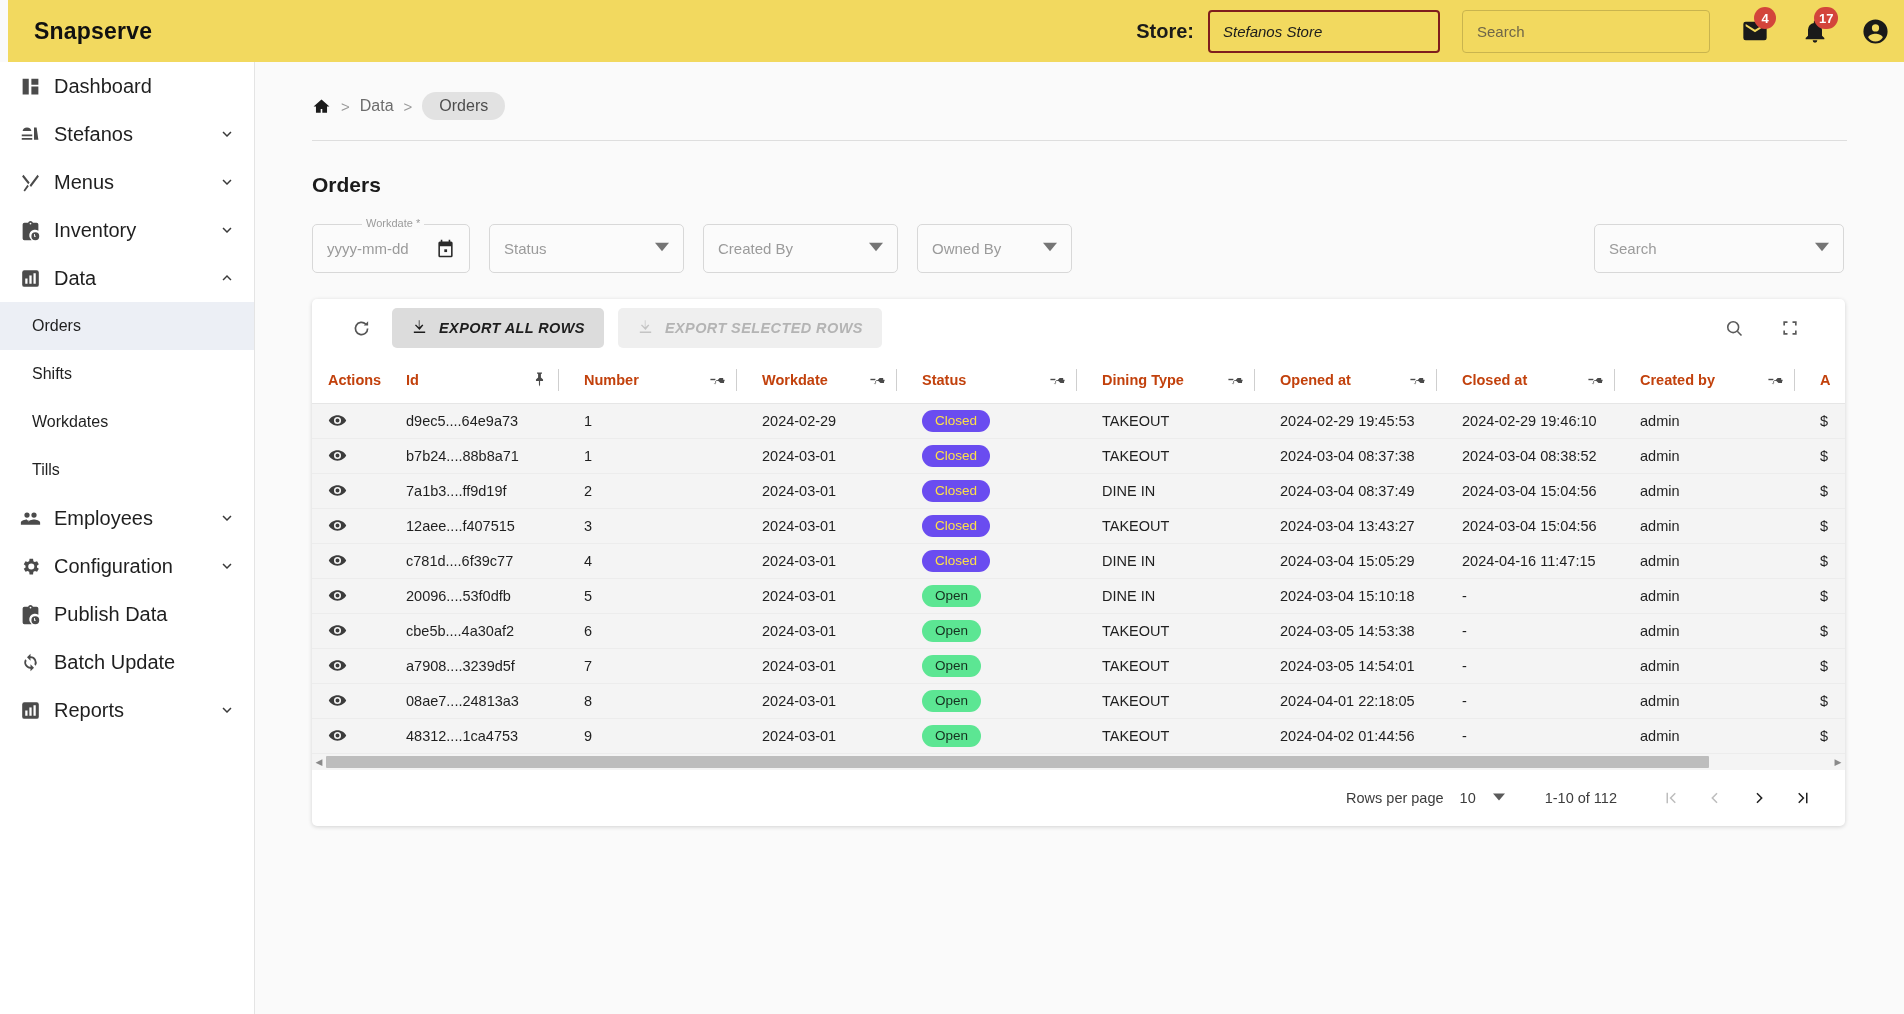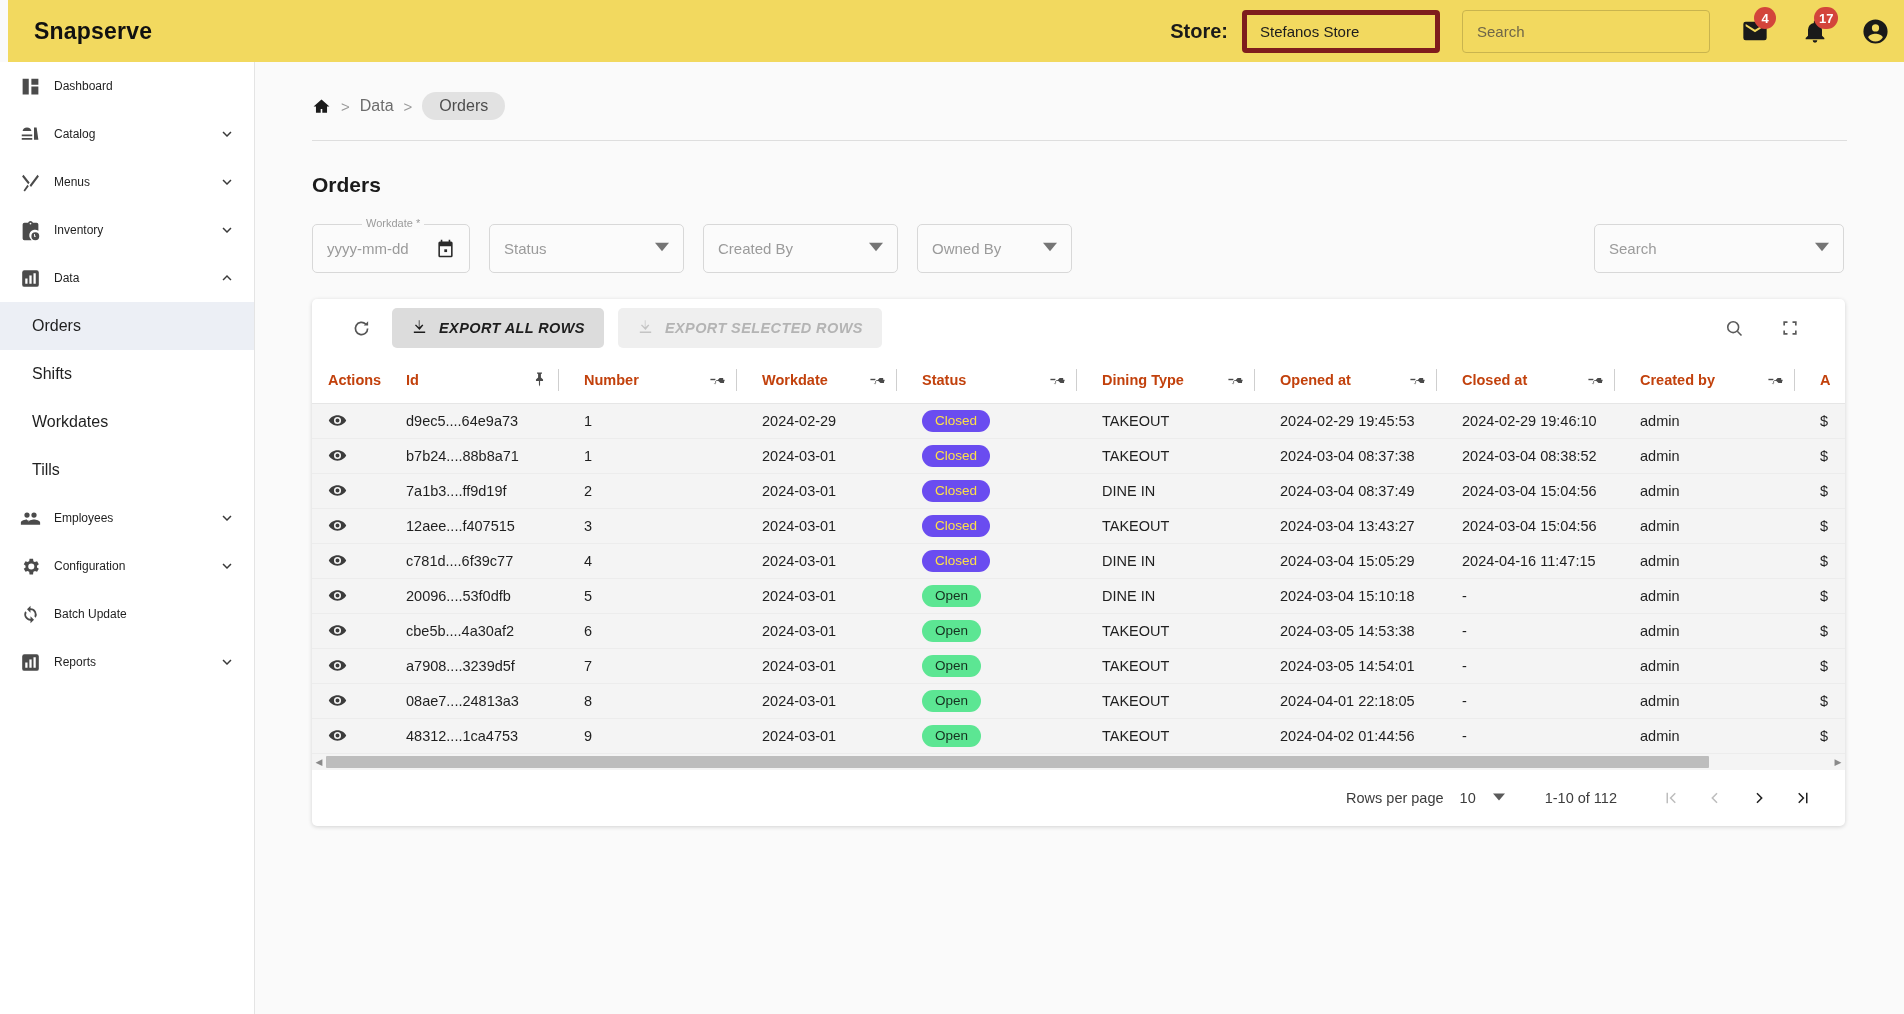--- a/index.html
+++ b/index.html
@@ -22,23 +22,23 @@
     margin-left: 26px;
     font-size: 23px; font-weight: bold; color: #111;
     letter-spacing: .2px;
   }
   .topbar-right {
     margin-left: auto; display: flex; align-items: center; height: 100%;
     padding-right: 22px; gap: 0;
   }
   .store-label { font-size: 20px; font-weight: bold; color: #1a1a1a; margin-right: 14px; }
   .store-select {
-    width: 198px; height: 43px; border: 5px solid #7f1d1d; border-radius: 4px;
+    width: 232px; height: 43px; border: 2px solid #7f1d1d; border-radius: 4px;
     background: transparent; display: flex; align-items: center; padding: 0 13px;
-    font-size: 15px; color: #1c1c1c;
+    font-size: 15px; color: #1c1c1c; font-style: italic;
   }
   .top-search {
     width: 248px; height: 43px; margin-left: 22px;
     border: 1px solid #c9b44e; border-radius: 4px; background: transparent;
     display: flex; align-items: center; padding: 0 14px;
     font-size: 15px; color: #6f6649;
   }
   .icon-btn { position: relative; margin-left: 30px; display: flex; align-items: center; justify-content: center; width: 30px; height: 30px; }
   .icon-btn svg { display: block; }
   .badge {
@@ -54,21 +54,21 @@
   .sidebar {
     position: absolute; top: 62px; left: 0; width: 255px; height: 952px;
     background: #fff; border-right: 1px solid #e4e4e4;
     z-index: 20;
   }
   .nav-item {
     display: flex; align-items: center; height: 48px;
     padding: 0 18px 0 20px; cursor: pointer;
   }
   .nav-item .ico { width: 34px; display: flex; align-items: center; color: #4b4b4b; flex: 0 0 34px; }
-  .nav-item .lbl { font-size: 12px; color: #1f1f1f; flex: 1; }
+  .nav-item .lbl { font-size: 20px; color: #1f1f1f; flex: 1; }
   .nav-item .chev { color: #3a3a3a; display: flex; align-items: center; }
   .sub-item {
     display: flex; align-items: center; height: 48px;
     padding-left: 32px; font-size: 16px; color: #1f1f1f; cursor: pointer;
   }
   .sub-item.active { background: #eceff5; }
 
   
   .main { position: absolute; top: 62px; left: 255px; width: 1649px; height: 952px; background: #fafafa; }
 
@@ -198,21 +198,21 @@
     </span>
     <span class="lbl">Dashboard</span>
   </div>
 
   <div class="nav-item">
     <span class="ico">
       <svg width="21" height="21" viewBox="0 0 24 24">
           <path fill="#4b4b4b" d="M2 16h12v2H2zm0-4h12v2H2zm1-4h10c0-2.2-2.2-4-5-4s-5 1.8-5 4zM16 4h3l2 14h-5z"></path>
         </svg>
     </span>
-    <span class="lbl">Catalog</span>
+    <span class="lbl">Stefanos</span>
     <span class="chev">
       <svg width="18" height="18" viewBox="0 0 24 24">
           <path fill="#3a3a3a" d="M7.4 8.6 12 13.2l4.6-4.6L18 10l-6 6-6-6z"></path>
         </svg>
     </span>
   </div>
 
   <div class="nav-item">
     <span class="ico">
       <svg width="21" height="21" viewBox="0 0 24 24">
@@ -292,20 +292,28 @@
         </svg>
     </span>
     <span class="lbl">Configuration</span>
     <span class="chev">
       <svg width="18" height="18" viewBox="0 0 24 24">
           <path fill="#3a3a3a" d="M7.4 8.6 12 13.2l4.6-4.6L18 10l-6 6-6-6z"></path>
         </svg>
     </span>
   </div>
 
+  <div class="nav-item">
+    <span class="ico">
+      <svg width="21" height="21" viewBox="0 0 24 24">
+          <path fill="#4b4b4b" d="M19 3h-4.2a3 3 0 0 0-5.6 0H5a2 2 0 0 0-2 2v16a2 2 0 0 0 2 2h8.3A6 6 0 0 1 21 12.3V5a2 2 0 0 0-2-2zm-7 0a1 1 0 1 1 0 2 1 1 0 0 1 0-2zm5.5 11A4.5 4.5 0 1 0 22 18.5 4.5 4.5 0 0 0 17.5 14zm.5 5h-2v-3h1v2h1z"></path>
+        </svg>
+    </span>
+    <span class="lbl">Publish Data</span>
+  </div>
 
   <div class="nav-item">
     <span class="ico">
       <svg width="21" height="21" viewBox="0 0 24 24">
           <path fill="#4b4b4b" d="M12 5V2L8 6l4 4V7a5 5 0 0 1 4.5 7.2l1.5 1.5A7 7 0 0 0 12 5zm0 12a5 5 0 0 1-4.5-7.2L6 8.3A7 7 0 0 0 12 19v3l4-4-4-4v3z"></path>
         </svg>
     </span>
     <span class="lbl">Batch Update</span>
   </div>
 

